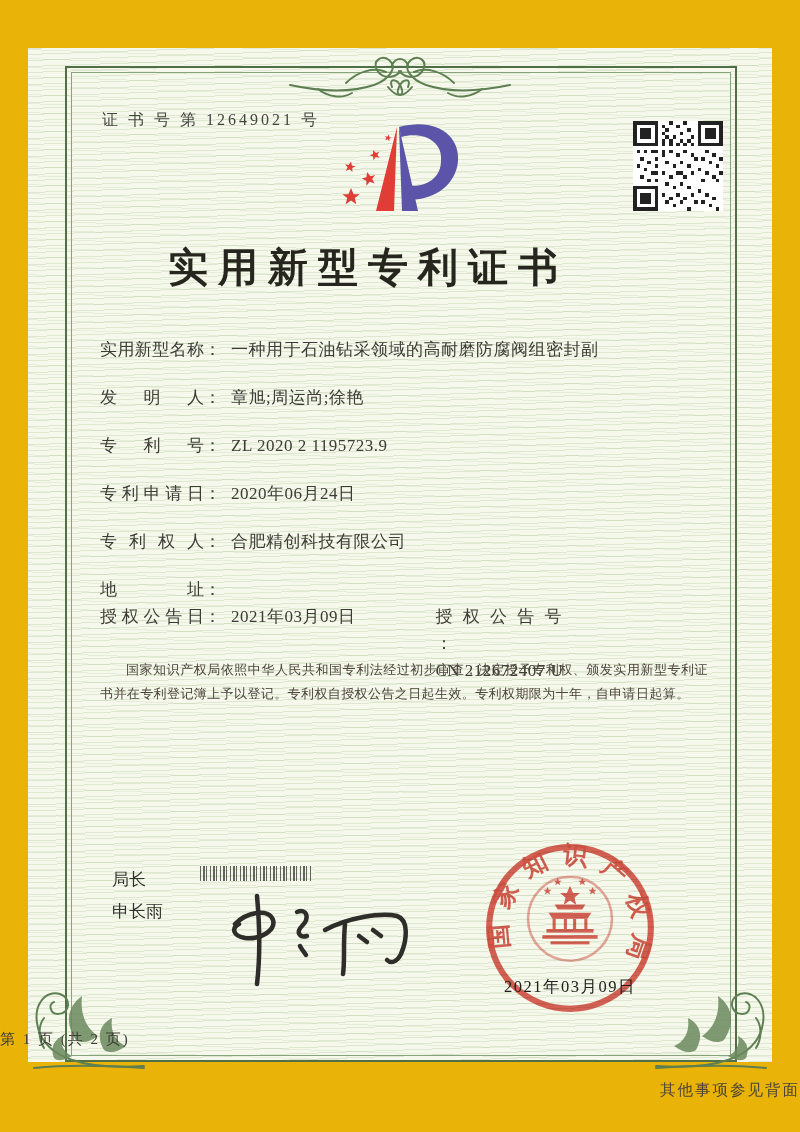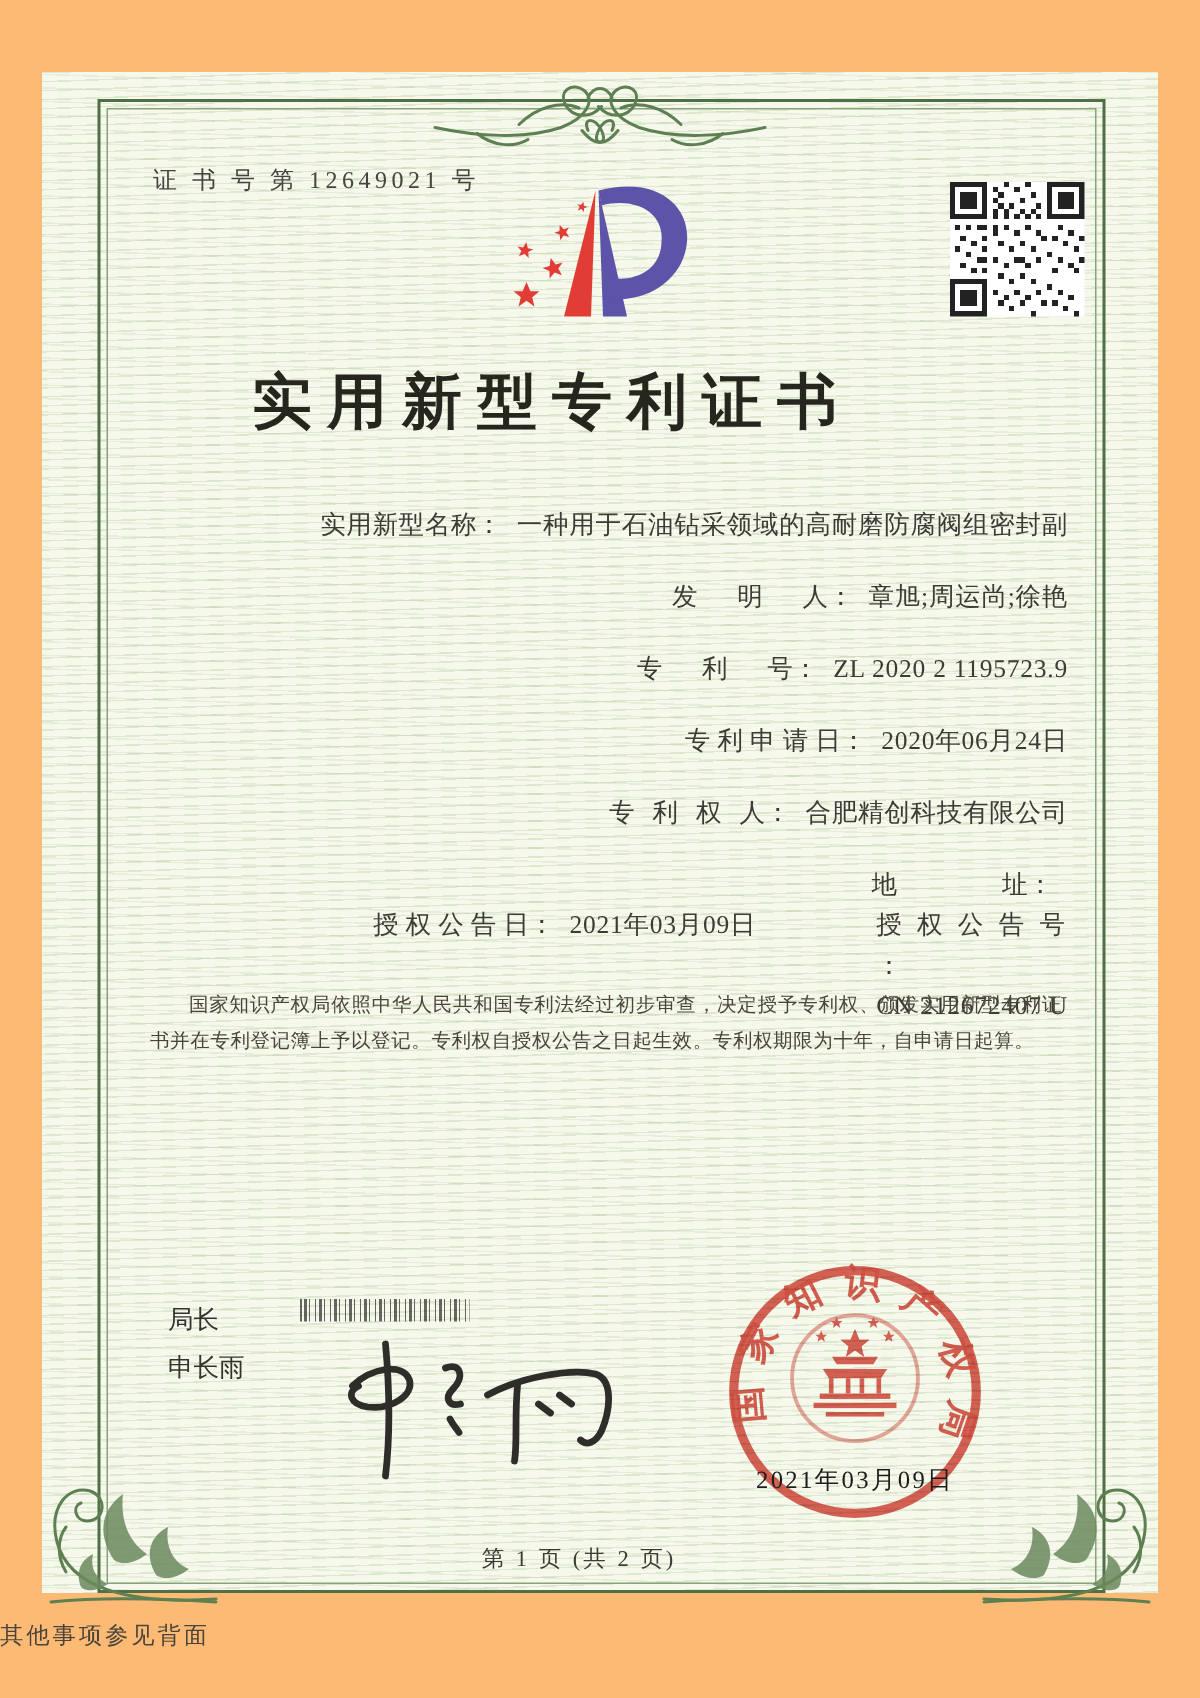--- a/index.html
+++ b/index.html
@@ -1,18 +1,18 @@
 <!DOCTYPE html>
 <html><head>
 <meta charset="utf-8">
 <style>
   html,body{margin:0;padding:0;background:#e8e8e4;}
   .sheet{
     position:relative; width:800px; height:1132px; margin:0 auto;
-    background:#fdba74; overflow:hidden;
+    background:#eab308; overflow:hidden;
     font-family:"Liberation Serif","DejaVu Serif",serif;
     color:#33332e;
   }
   
   .pattern{
     position:absolute; left:28px; top:48px; right:28px; bottom:70px;
     background-color:#f5f8eb;
     background-image:
       repeating-linear-gradient(178deg, rgba(140,170,110,.22) 0 1px, transparent 1px 6px),
       repeating-linear-gradient(182deg, rgba(140,170,110,.14) 0 1px, transparent 1px 9px);
@@ -26,21 +26,21 @@
   .fl-right{right:14px; top:978px; width:132px; height:94px; transform:scaleX(-1);}
 
   .cert-no{position:absolute; left:102px; top:110px; font-size:16px; letter-spacing:3px; color:#45453f;}
   .logo{position:absolute; left:332px; top:108px; width:140px; height:128px;}
   .qr{position:absolute; left:633px; top:121px; width:90px; height:90px;}
   .title{
     position:absolute; left:0; top:240px; width:736px; text-align:center;
     font-size:40px; font-weight:600; letter-spacing:10px; color:#26261f;
   }
   .fields{position:absolute; left:100px; top:336px; width:612px; font-size:17px; color:#3c3b35;}
-  .field-row{display:flex; align-items:flex-start; line-height:27px; margin-bottom:21px;justify-content:flex-end;}
+  .field-row{display:flex; align-items:flex-start; line-height:27px; margin-bottom:21px;}
   .flabel{display:inline-block; width:104px; text-align:justify; text-align-last:justify; flex:none;}
   .fcolon{flex:none; margin-right:10px;}
   .fvalue{letter-spacing:.5px;}
   .addr{margin-bottom:0;}
   .addr .fvalue{max-width:436px;}
   .pair2{display:flex; margin-left:80px;flex-direction:column;}
   .pair2 .flabel{width:auto; letter-spacing:2px;}
 
   .body-text{position:absolute; left:100px; right:92px; top:658px; font-size:13px; line-height:23.5px; color:#4b443a; text-align:justify; letter-spacing:.4px;}
   .body-text p{margin:0; text-indent:2em;}
@@ -48,22 +48,22 @@
   .barcode{
     position:absolute; left:200px; top:866px; width:113px; height:15px; opacity:.72;
     background:repeating-linear-gradient(90deg,#2d2d2b 0 1px,transparent 1px 3px,#2d2d2b 3px 5px,transparent 5px 6px,#2d2d2b 6px 7px,transparent 7px 10px);
   }
   .officials{position:absolute; left:112px; top:864px; font-size:17px; line-height:32px; color:#33332e;}
   .signature{position:absolute; left:213px; top:888px; width:212px; height:100px;}
 
   .seal{position:absolute; left:483px; top:841px; width:174px; height:174px; mix-blend-mode:multiply; opacity:.94;}
   .seal-date{position:absolute; left:478px; top:976px; width:184px; text-align:center; font-size:16.5px; letter-spacing:1.5px; color:#1d1d1b;}
 
-  .page-no{position:absolute; left:0; top:1030px; width:772px; text-align:center; font-size:15px; letter-spacing:2px; color:#3c3b35;}
-  .back-note{position:absolute; left:0; top:1080px; width:800px; text-align:left; font-size:15.5px; letter-spacing:2px; color:#4b443a;}
+  .page-no{position:absolute; left:0; top:1030px; width:772px; text-align:left; font-size:15px; letter-spacing:2px; color:#3c3b35;}
+  .back-note{position:absolute; left:0; top:1080px; width:800px; text-align:right; font-size:15.5px; letter-spacing:2px; color:#4b443a;}
 </style>
 </head>
 <body>
 
 <div class="sheet">
 
   <div class="pattern"></div>
   <div class="frame-outer"></div>
   <div class="frame-inner"></div>
 

